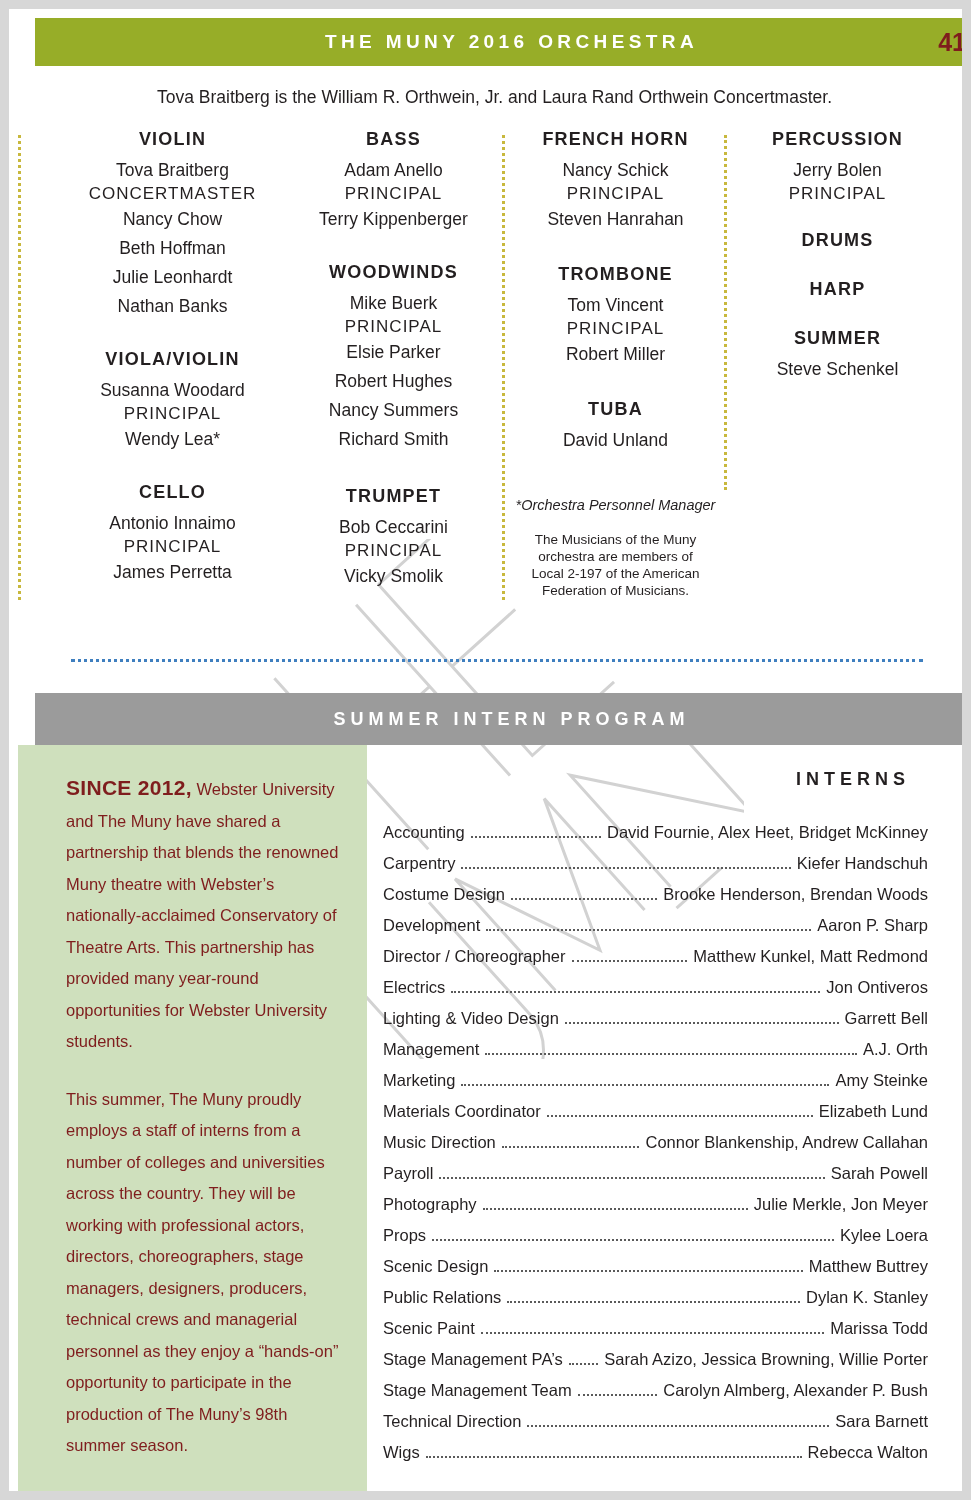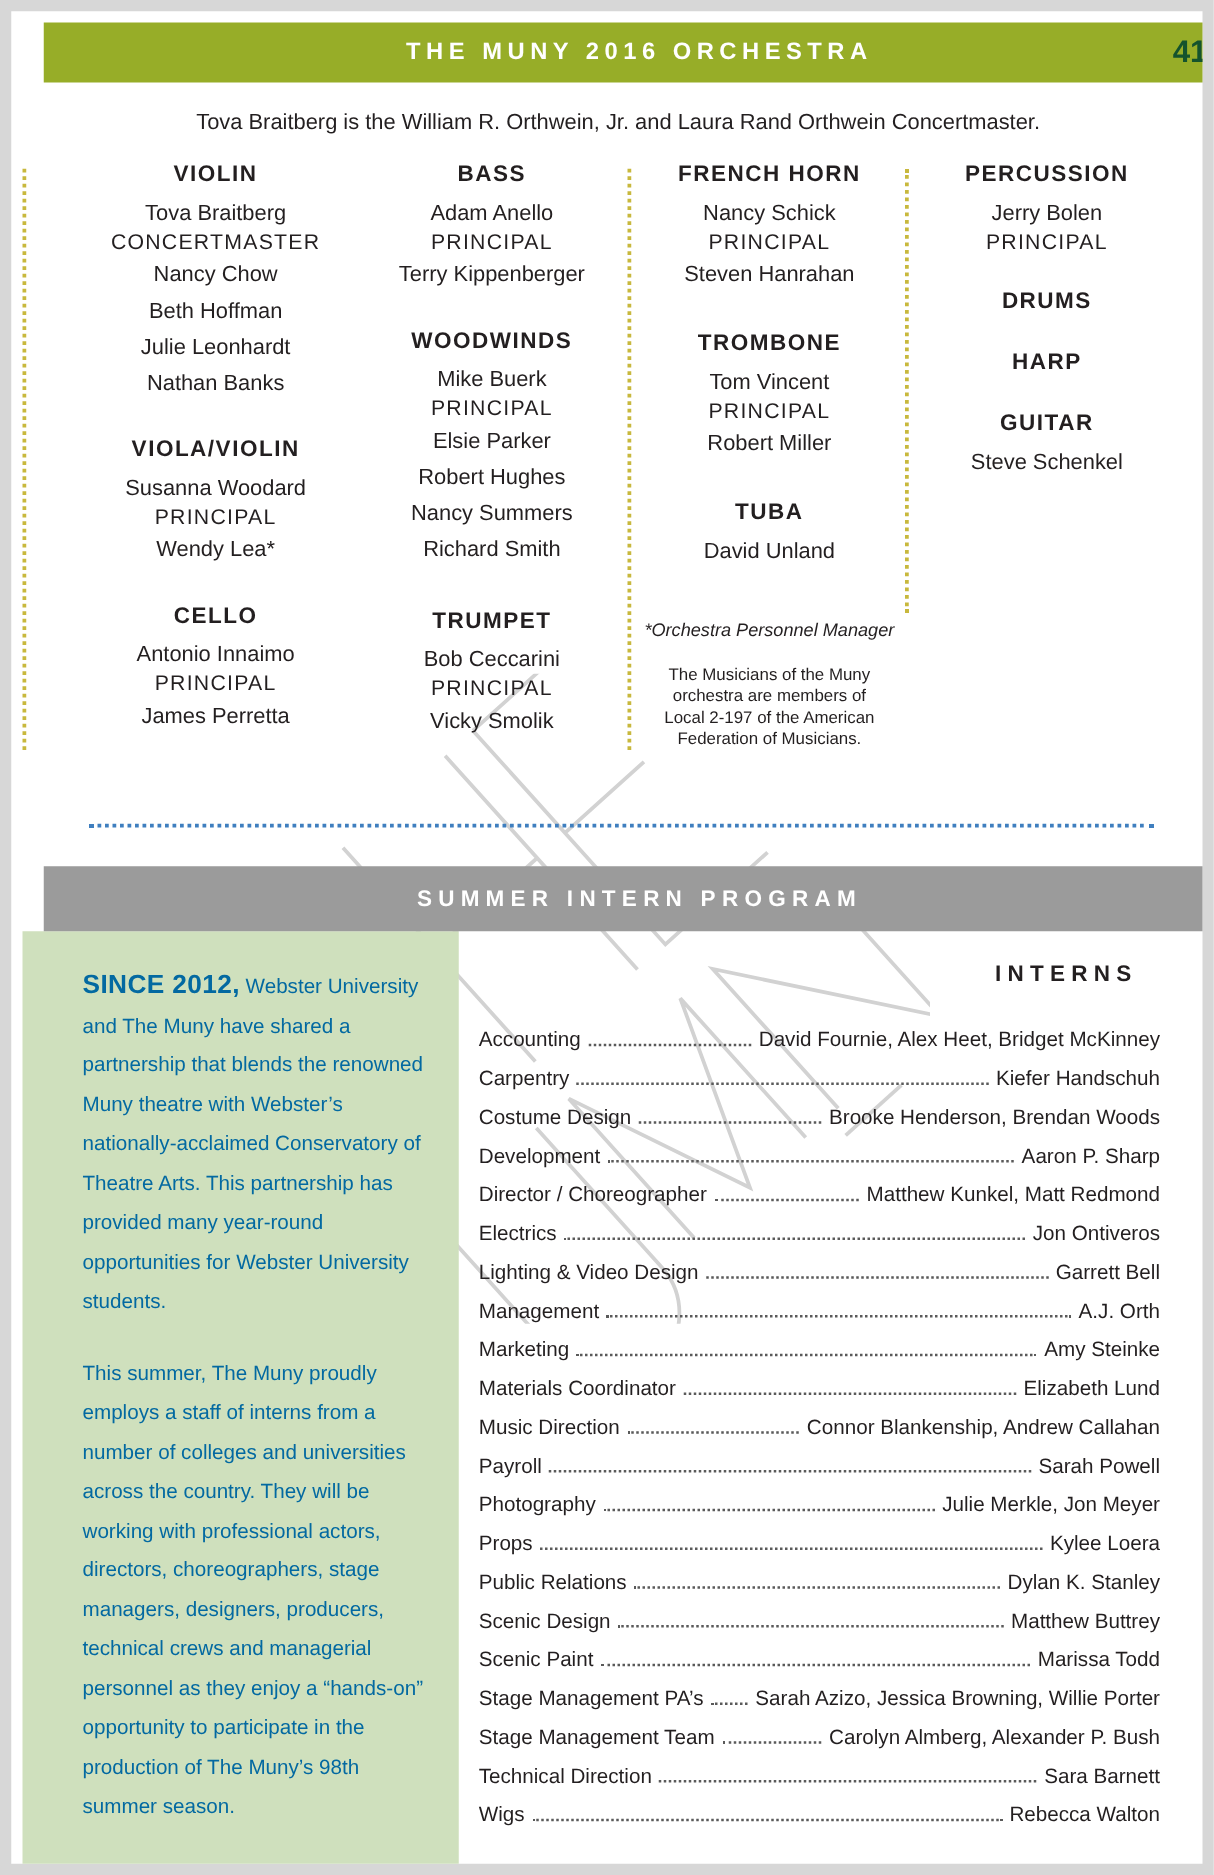--- a/index.html
+++ b/index.html
@@ -44,21 +44,21 @@
     color: #ffffff;
     font-size: 19px;
     font-weight: bold;
     letter-spacing: 4.4px;
   }
   .page-number {
     position: absolute;
     right: 22px;
     top: 50%;
     transform: translateY(-50%);
-    color: #14532d;
+    color: #7f1d1d;
     font-size: 25px;
     font-weight: bold;
   }
   
   .concertmaster-line {
     position: absolute;
     left: 0; top: 78px;
     width: 971px;
     text-align: center;
     font-size: 17.5px;
@@ -175,21 +175,21 @@
     z-index: 1;
   }
   .green-text {
     position: absolute;
     left: 57px;
     top: 763px;
     width: 276px;
     font-size: 16.5px;
     line-height: 31.5px;
     z-index: 3;
-    color: #0369a1;
+    color: #7f1d1d;
   }
   .green-text .lead {
     font-size: 21px;
     font-weight: bold;
     letter-spacing: 0.3px;
   }
   .green-text p { margin: 0 0 26px 0; }
   
   .interns-head {
     position: absolute;
@@ -314,21 +314,21 @@
 
     <div class="col col-perc">
       <div class="sec-head">PERCUSSION</div>
       <div class="player">Jerry Bolen</div>
       <div class="role">PRINCIPAL</div>
 
       <div class="sec-head spaced" style="margin-top:28px">DRUMS</div>
 
       <div class="sec-head spaced" style="margin-top:28px">HARP</div>
 
-      <div class="sec-head spaced" style="margin-top:28px">GUITAR</div>
+      <div class="sec-head spaced" style="margin-top:28px">SUMMER</div>
       <div class="player">Steve Schenkel</div>
     </div>
   </div>
 
   <div class="dotted-rule"></div>
 
   <div class="intern-bar">
     <div class="intern-bar-title">SUMMER INTERN PROGRAM</div>
   </div>
 
@@ -406,30 +406,30 @@
         <span class="intern-role">Photography</span>
         <span class="leader"></span>
         <span class="intern-names">Julie Merkle, Jon Meyer</span>
       </div>
     <div class="intern-row">
         <span class="intern-role">Props</span>
         <span class="leader"></span>
         <span class="intern-names">Kylee Loera</span>
       </div>
     <div class="intern-row">
+        <span class="intern-role">Scenic Design</span>
+        <span class="leader"></span>
+        <span class="intern-names">Matthew Buttrey</span>
+      </div>
+    <div class="intern-row">
         <span class="intern-role">Public Relations</span>
         <span class="leader"></span>
         <span class="intern-names">Dylan K. Stanley</span>
       </div>
     <div class="intern-row">
-        <span class="intern-role">Scenic Design</span>
-        <span class="leader"></span>
-        <span class="intern-names">Matthew Buttrey</span>
-      </div>
-    <div class="intern-row">
         <span class="intern-role">Scenic Paint</span>
         <span class="leader"></span>
         <span class="intern-names">Marissa Todd</span>
       </div>
     <div class="intern-row">
         <span class="intern-role">Stage Management PA’s</span>
         <span class="leader"></span>
         <span class="intern-names">Sarah Azizo, Jessica Browning, Willie Porter</span>
       </div>
     <div class="intern-row">

